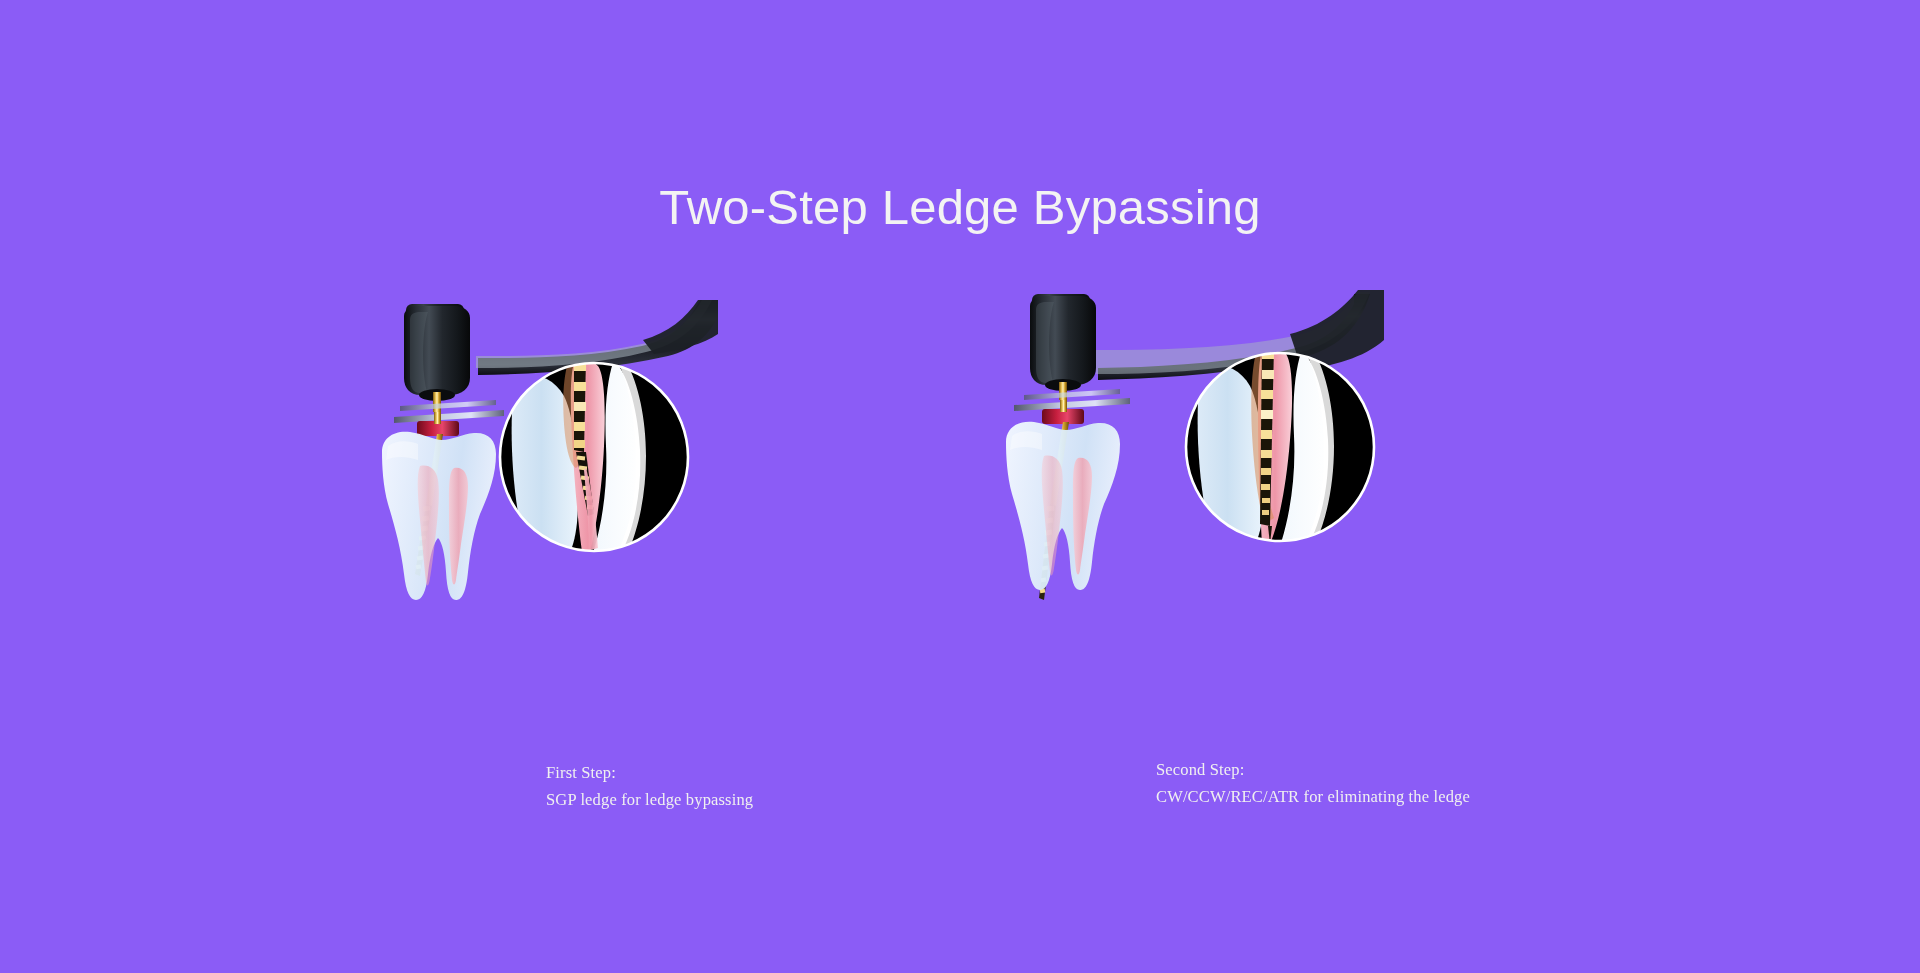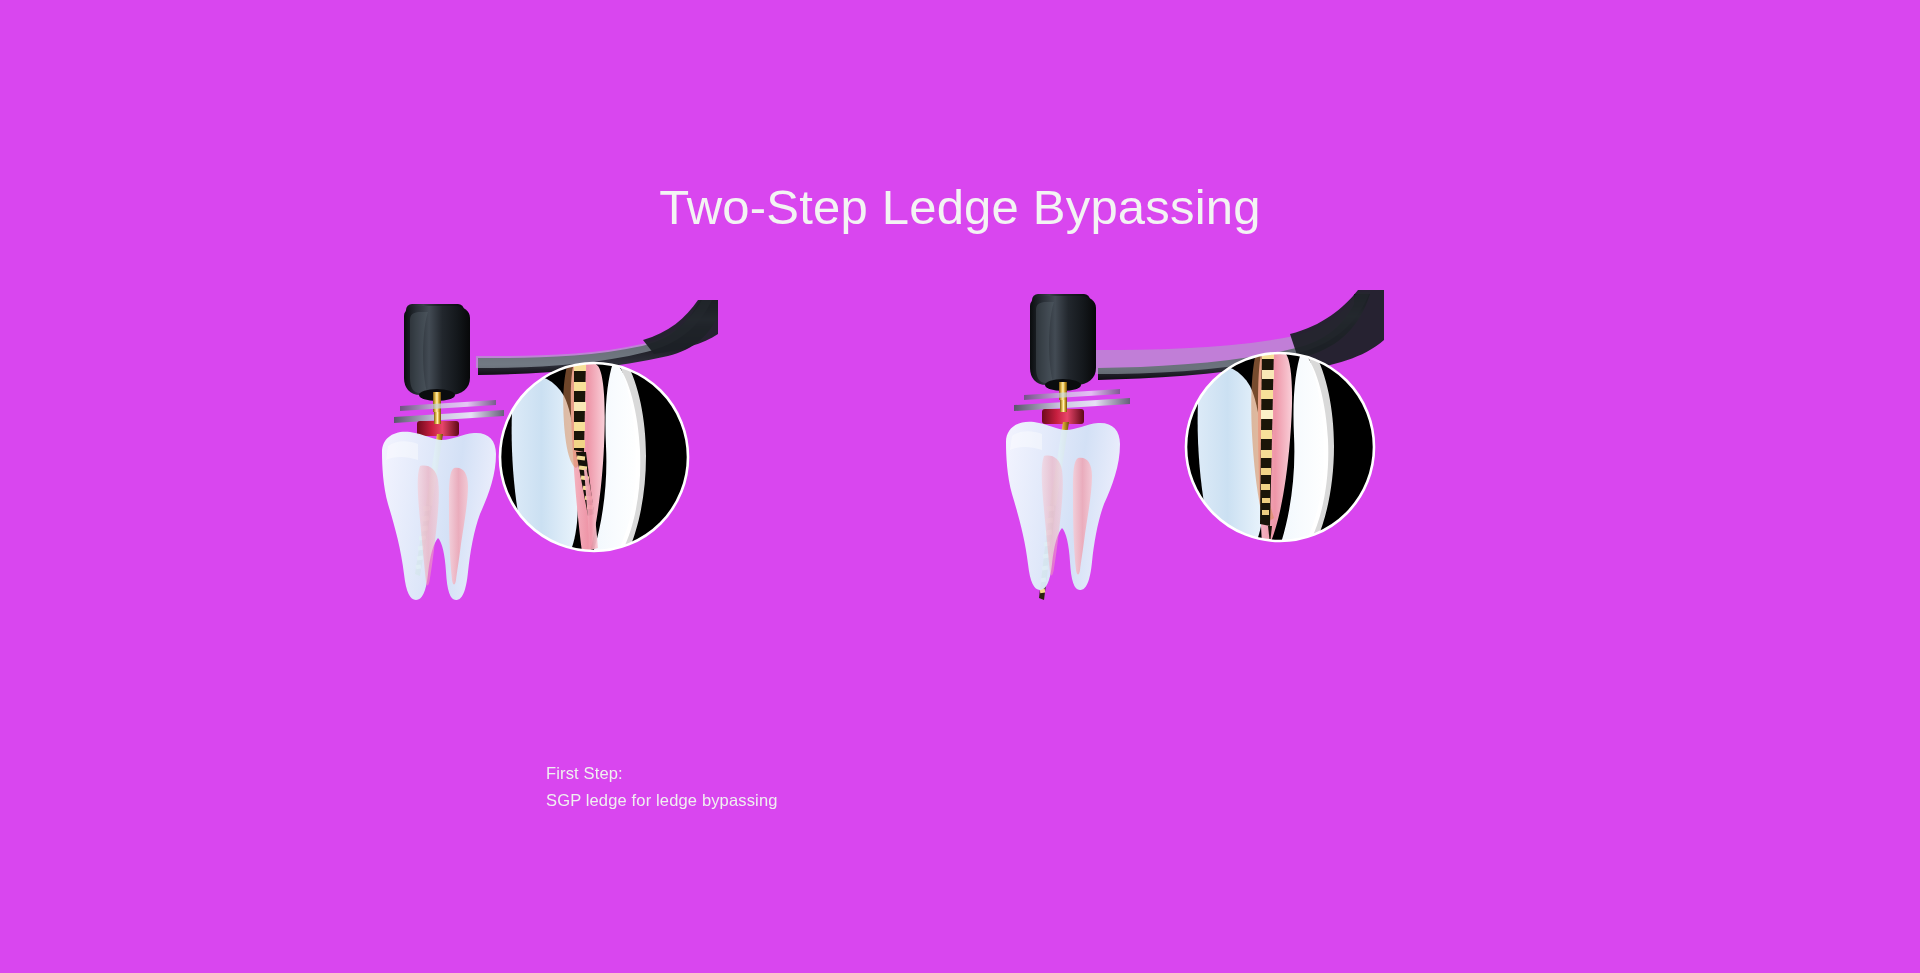--- a/index.html
+++ b/index.html
@@ -9,21 +9,21 @@
     background: #000000;
   }
   body {
     font-family: "Liberation Sans", sans-serif;
     -webkit-font-smoothing: antialiased;
   }
   #stage {
     position: relative;
     width: 1920px;
     height: 973px;
-    background: #d946ef;
+    background: #8b5cf6;
     overflow: hidden;
   }
 
   
   .page-title {
     position: absolute;
     left: 0;
     top: 181px;
     width: 1920px;
     text-align: center;
@@ -59,21 +59,21 @@
     position: absolute;
     color: #f0f0f0;
     font-size: 16.5px;
     font-weight: 400;
     line-height: 1.62;
     letter-spacing: 0.15px;
     white-space: nowrap;
   }
   .caption.left  { left: 546px; top: 760px; }
   .caption.right { left: 1156px; top: 757px; }
-  .caption .cap-line { display: block; }
+  .caption .cap-line { display: block; font-family: Liberation Serif, serif; }
 </style>
 </head>
 <body>
 
 <div id="stage">
 
   <div class="page-title">Two-Step Ledge Bypassing</div>
 
   <div class="panel left">
     <svg class="illus" viewBox="0 0 700 430">
@@ -407,14 +407,18 @@
             <rect x="222" y="210" width="7" height="5" fill="#eece80"></rect>
           </g>
 
           <path d="M 228 226 L 232 226 L 230 244 Z" fill="#1a1508"></path>
         </g>
         <circle cx="240" cy="147" r="94" fill="none" stroke="#ffffff" stroke-width="2.6"></circle>
       </g>
     </svg>
   </div>
 
+  <div class="caption right">
+    <span class="cap-line">Second Step:</span>
+    <span class="cap-line">CW/CCW/REC/ATR for eliminating the ledge</span>
+  </div>
 
 </div>
 
 </body></html>

